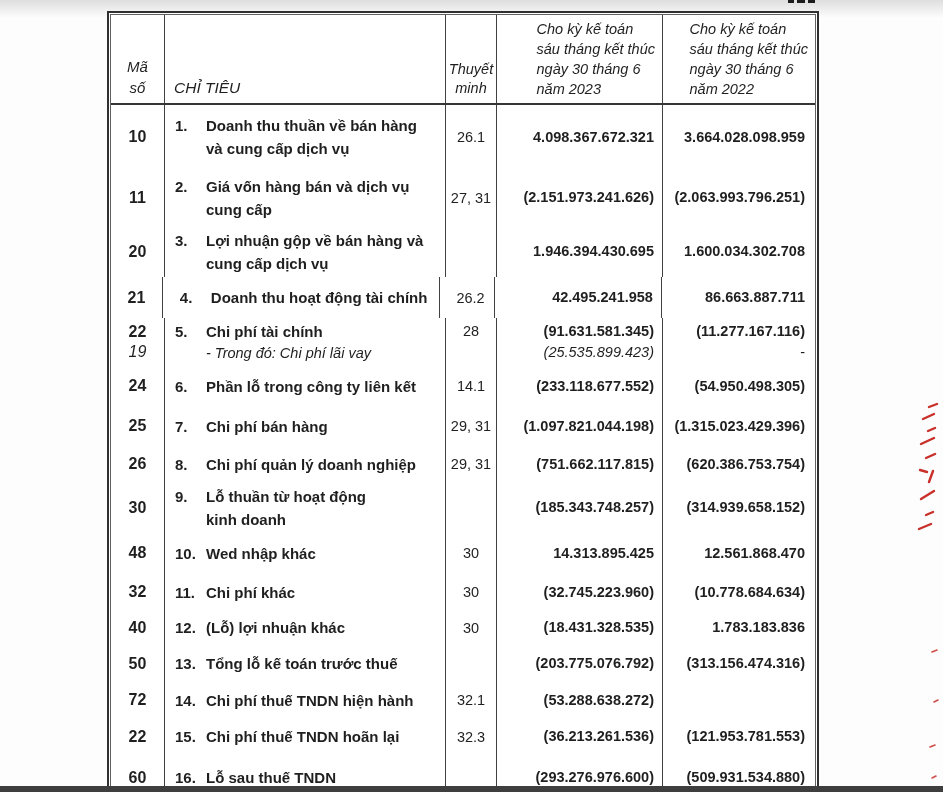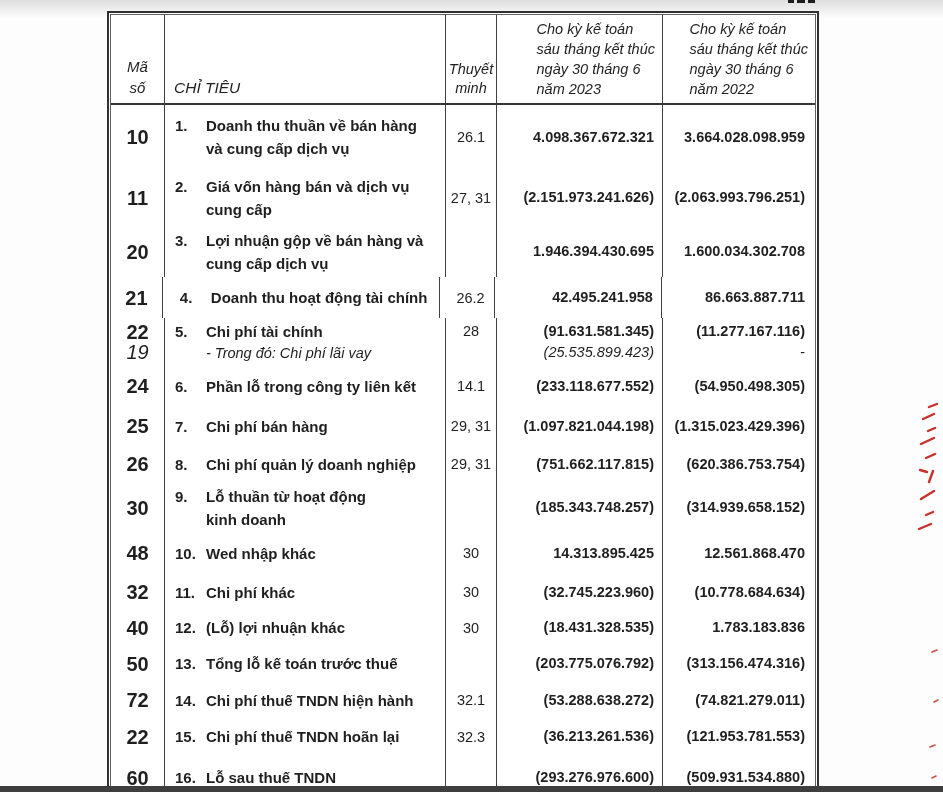--- a/index.html
+++ b/index.html
@@ -30,21 +30,21 @@
   .h-item,.c-item{width:281px;}
   .h-note,.c-note{width:51px;}
   .h-2023,.c-v1{width:166px;}
   .h-2022,.c-v2{width:152px;}
   
   .h-code{font-style:italic;font-size:15px;line-height:21px;align-items:flex-end;justify-content:center;text-align:center;padding-bottom:5px;white-space:pre-line;}
   .h-item{font-style:italic;font-size:15.5px;align-items:flex-end;padding:0 0 6px 9px;}
   .h-note{font-style:italic;font-size:14.5px;line-height:19px;align-items:flex-end;justify-content:center;text-align:center;padding-bottom:5px;white-space:pre-line;}
   .h-2023,.h-2022{font-style:italic;font-size:14.5px;line-height:20px;align-items:center;justify-content:flex-end;padding-right:7px;white-space:pre-line;}
   
-  .c-code{flex-direction:column;align-items:center;justify-content:center;font-weight:700;font-size:20px;line-height:20px;}
+  .c-code{flex-direction:column;align-items:center;justify-content:center;font-weight:700;font-size:16px;line-height:20px;}
   .code2{font-style:italic;font-weight:400;}
   .c-item{align-items:center;padding-left:10px;}
   .itemline{display:flex;align-items:flex-start;}
   .num{width:31px;flex:none;font-weight:700;font-size:15px;line-height:23px;}
   .lblwrap{display:flex;flex-direction:column;}
   .lbl{font-weight:700;font-size:15px;line-height:23px;white-space:pre-line;}
   .sublbl{font-style:italic;font-weight:400;font-size:14.5px;line-height:20px;}
   .c-note{align-items:center;justify-content:center;font-weight:400;font-size:14.5px;}
   .c-note.top{align-items:flex-start;padding-top:5px;}
   .c-v1,.c-v2{flex-direction:column;align-items:flex-end;justify-content:center;font-weight:700;font-size:14.5px;line-height:21px;padding-right:8px;}
@@ -356,23 +356,20 @@
                 <span class="num">14.</span>
                 <span class="lblwrap">
                   <span class="lbl">Chi phí thuế TNDN hiện hành</span>
                 </span>
               </span>
             </div>
             <div class="cell c-note">32.1</div>
             <div class="cell c-v1">
               <span>(53.288.638.272)</span>
             </div>
-            <div class="cell c-v2 last">
-              <span>(74.821.279.011)</span>
-            </div>
           </div>
           <div class="trow" style="height: 37px;">
             <div class="cell c-code">
               <span>22</span>
             </div>
             <div class="cell c-item">
               <span class="itemline">
                 <span class="num">15.</span>
                 <span class="lblwrap">
                   <span class="lbl">Chi phí thuế TNDN hoãn lại</span>

